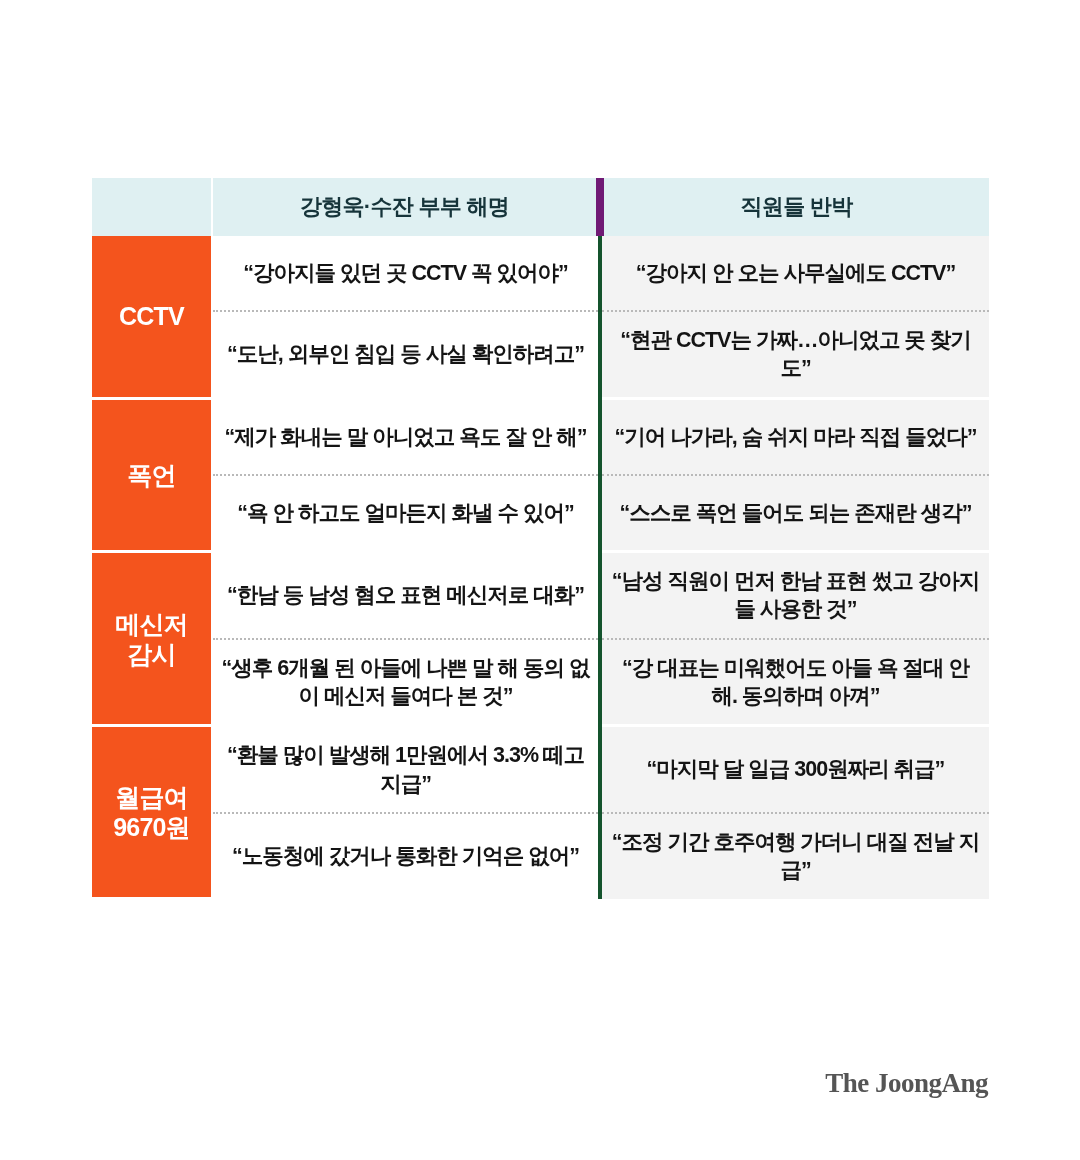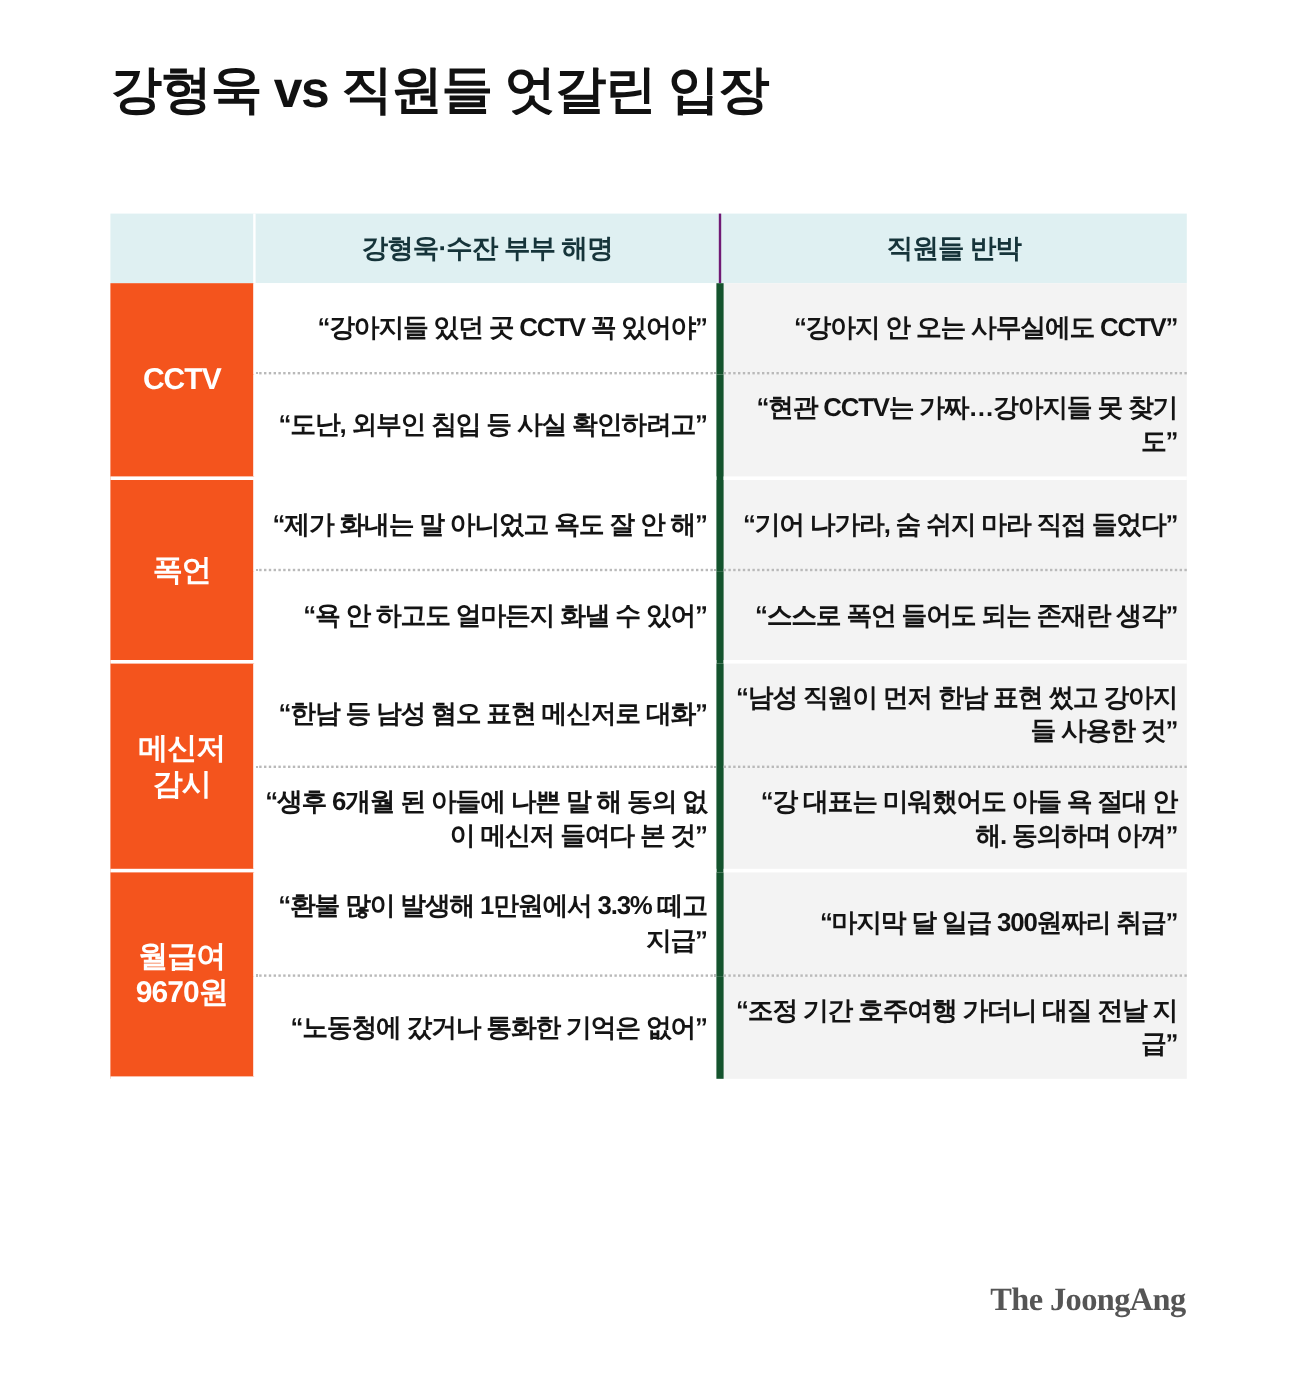--- a/index.html
+++ b/index.html
@@ -56,40 +56,40 @@
     vertical-align: middle;
     padding: 0;
   }
   thead th.blank {
     background: #dff0f2;
   }
   thead th.colA {
     border-left: 2px solid #ffffff;
   }
   thead th.colB {
-    border-left: 2px solid #701a75;
+    border-left: 8px solid #701a75;
   }
 
   td.label {
     background: #f4541d;
     color: #ffffff;
     font-size: 25px;
     font-weight: 700;
     letter-spacing: -0.8px;
     text-align: center;
     vertical-align: middle;
     line-height: 1.2;
     padding: 0;
     border-bottom: 3px solid #ffffff;
   }
   td.cell {
     font-size: 21.5px;
     font-weight: 700;
     letter-spacing: -1.0px;
-    text-align: right;
+    text-align: center;
     vertical-align: middle;
     line-height: 1.32;
     padding: 14px 8px;
     color: #141414;
     height: 46px;
   }
   td.cell.a {
     background: #ffffff;
   }
   td.cell.b {
@@ -99,40 +99,39 @@
     border-bottom: 2px dotted #b9b9b9;
   }
   tr.row-bot td.cell {
     border-bottom: 3px solid #ffffff;
   }
   tr.grp-last td.cell.a,
   tr.grp-last td.cell.b {
     border-bottom: none;
   }
   td.cell.a { border-left: 2px solid #ffffff; }
-  td.cell.b { border-left: 6px solid #14532d; }
+  td.cell.b { border-left: 4px solid #14532d; }
 
   .footer-logo {
     position: absolute;
     right: 92px;
     top: 1068px;
     font-family: "Liberation Serif", "DejaVu Serif", serif;
     font-size: 27px;
     font-weight: 700;
     color: #555555;
     letter-spacing: -0.5px;
   }
   .label-line { display: block; }
 </style>
 </head>
 <body>
 
 <div class="page">
 
-  <div class="title">강형욱 vs 직원들 엇갈린 입장</div>
 
   <div class="table-wrap">
     <table class="compare">
       <colgroup>
         <col class="c-label">
         <col class="c-a">
         <col class="c-b">
       </colgroup>
       <thead>
         <tr>
@@ -145,21 +144,21 @@
 
         <tr class="row-top">
           <td class="label" rowspan="2">
             <span class="label-line">CCTV</span>
           </td>
           <td class="cell a">“강아지들 있던 곳 CCTV 꼭 있어야”</td>
           <td class="cell b">“강아지 안 오는 사무실에도 CCTV”</td>
         </tr>
         <tr class="row-bot">
           <td class="cell a">“도난, 외부인 침입 등 사실 확인하려고”</td>
-          <td class="cell b">“현관 CCTV는 가짜…강아지들 못 찾기도”</td>
+          <td class="cell b">“현관 CCTV는 가짜…아니었고 못 찾기도”</td>
         </tr>
 
         <tr class="row-top">
           <td class="label" rowspan="2">
             <span class="label-line">폭언</span>
           </td>
           <td class="cell a">“제가 화내는 말 아니었고 욕도 잘 안 해”</td>
           <td class="cell b">“기어 나가라, 숨 쉬지 마라 직접 들었다”</td>
         </tr>
         <tr class="row-bot">

